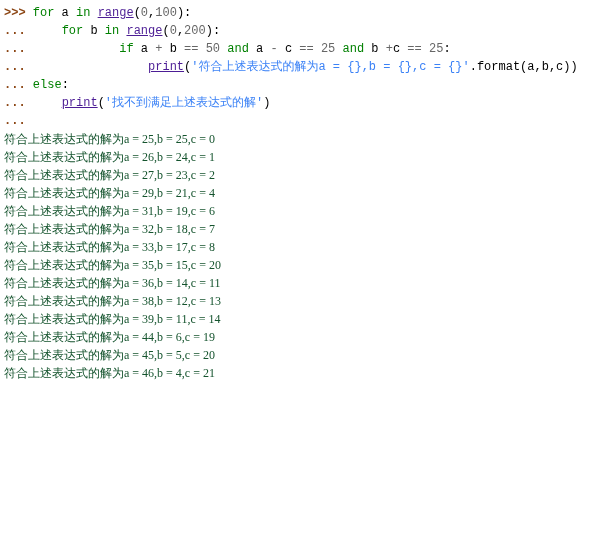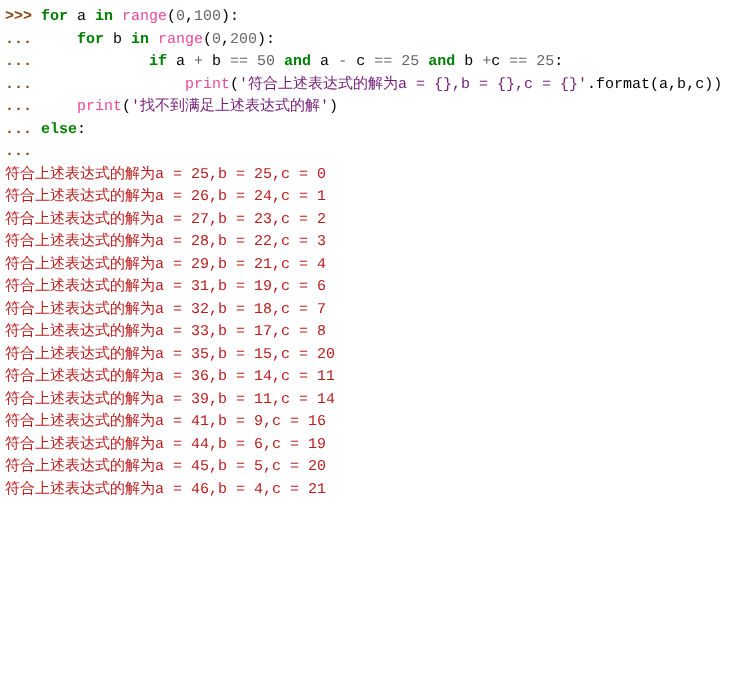--- a/index.html
+++ b/index.html
@@ -22,70 +22,71 @@
     .prompt {
       color: #8B4513;
       font-weight: bold;
     }
     .cont-prompt {
       color: #8B4513;
       font-weight: bold;
     }
     .kw {
       color: #008000;
-      font-weight: bold;
+      font-weight: normal;
     }
     .num {
       color: #666666;
     }
     .op {
       color: #666666;
     }
     .builtin {
-      color: #ec4899;
+      color: #4c1d95;
+      text-decoration: underline;
     }
     .str {
-      color: #701a75;
+      color: #3b82f6;
     }
     .output-line {
       white-space: pre;
-      color: #b91c1c;
+      color: #14532d;
+      font-family: Liberation Serif, serif;
     }
   </style>
 </head>
 <body>
 
 <div>
 
 <div class="code-line"><span class="prompt">&gt;&gt;&gt;</span> <span class="kw">for</span> a <span class="kw">in</span> <span class="builtin">range</span>(<span class="num">0</span>,<span class="num">100</span>):</div>
 
 <div class="code-line"><span class="cont-prompt">...</span>     <span class="kw">for</span> b <span class="kw">in</span> <span class="builtin">range</span>(<span class="num">0</span>,<span class="num">200</span>):</div>
 
 
 <div class="code-line"><span class="cont-prompt">...</span>             <span class="kw">if</span> a <span class="op">+</span> b <span class="op">==</span> <span class="num">50</span> <span class="kw">and</span> a <span class="op">-</span> c <span class="op">==</span> <span class="num">25</span> <span class="kw">and</span> b <span class="op">+</span>c <span class="op">==</span> <span class="num">25</span>:</div>
 
 <div class="code-line"><span class="cont-prompt">...</span>                 <span class="builtin">print</span>(<span class="str">'符合上述表达式的解为a = {},b = {},c = {}'</span><span>.format(a,b,c))</span></div>
 
+<div class="code-line"><span class="cont-prompt">...</span> <span class="kw">else</span>:</div>
+
 <div class="code-line"><span class="cont-prompt">...</span>     <span class="builtin">print</span>(<span class="str">'找不到满足上述表达式的解'</span><span>)</span></div>
-
-<div class="code-line"><span class="cont-prompt">...</span> <span class="kw">else</span>:</div>
 
 <div class="code-line"><span class="cont-prompt">...</span></div>
 
 <div id="output">
       <div class="output-line">符合上述表达式的解为a = 25,b = 25,c = 0</div>
       <div class="output-line">符合上述表达式的解为a = 26,b = 24,c = 1</div>
       <div class="output-line">符合上述表达式的解为a = 27,b = 23,c = 2</div>
-      <div class="output-line">符合上述表达式的解为a = 28,b = 22,c = 3</div>
       <div class="output-line">符合上述表达式的解为a = 29,b = 21,c = 4</div>
       <div class="output-line">符合上述表达式的解为a = 31,b = 19,c = 6</div>
       <div class="output-line">符合上述表达式的解为a = 32,b = 18,c = 7</div>
       <div class="output-line">符合上述表达式的解为a = 33,b = 17,c = 8</div>
       <div class="output-line">符合上述表达式的解为a = 35,b = 15,c = 20</div>
       <div class="output-line">符合上述表达式的解为a = 36,b = 14,c = 11</div>
+      <div class="output-line">符合上述表达式的解为a = 38,b = 12,c = 13</div>
       <div class="output-line">符合上述表达式的解为a = 39,b = 11,c = 14</div>
-      <div class="output-line">符合上述表达式的解为a = 41,b = 9,c = 16</div>
       <div class="output-line">符合上述表达式的解为a = 44,b = 6,c = 19</div>
       <div class="output-line">符合上述表达式的解为a = 45,b = 5,c = 20</div>
       <div class="output-line">符合上述表达式的解为a = 46,b = 4,c = 21</div>
     </div>
 
 </div>
 
 </body></html>

